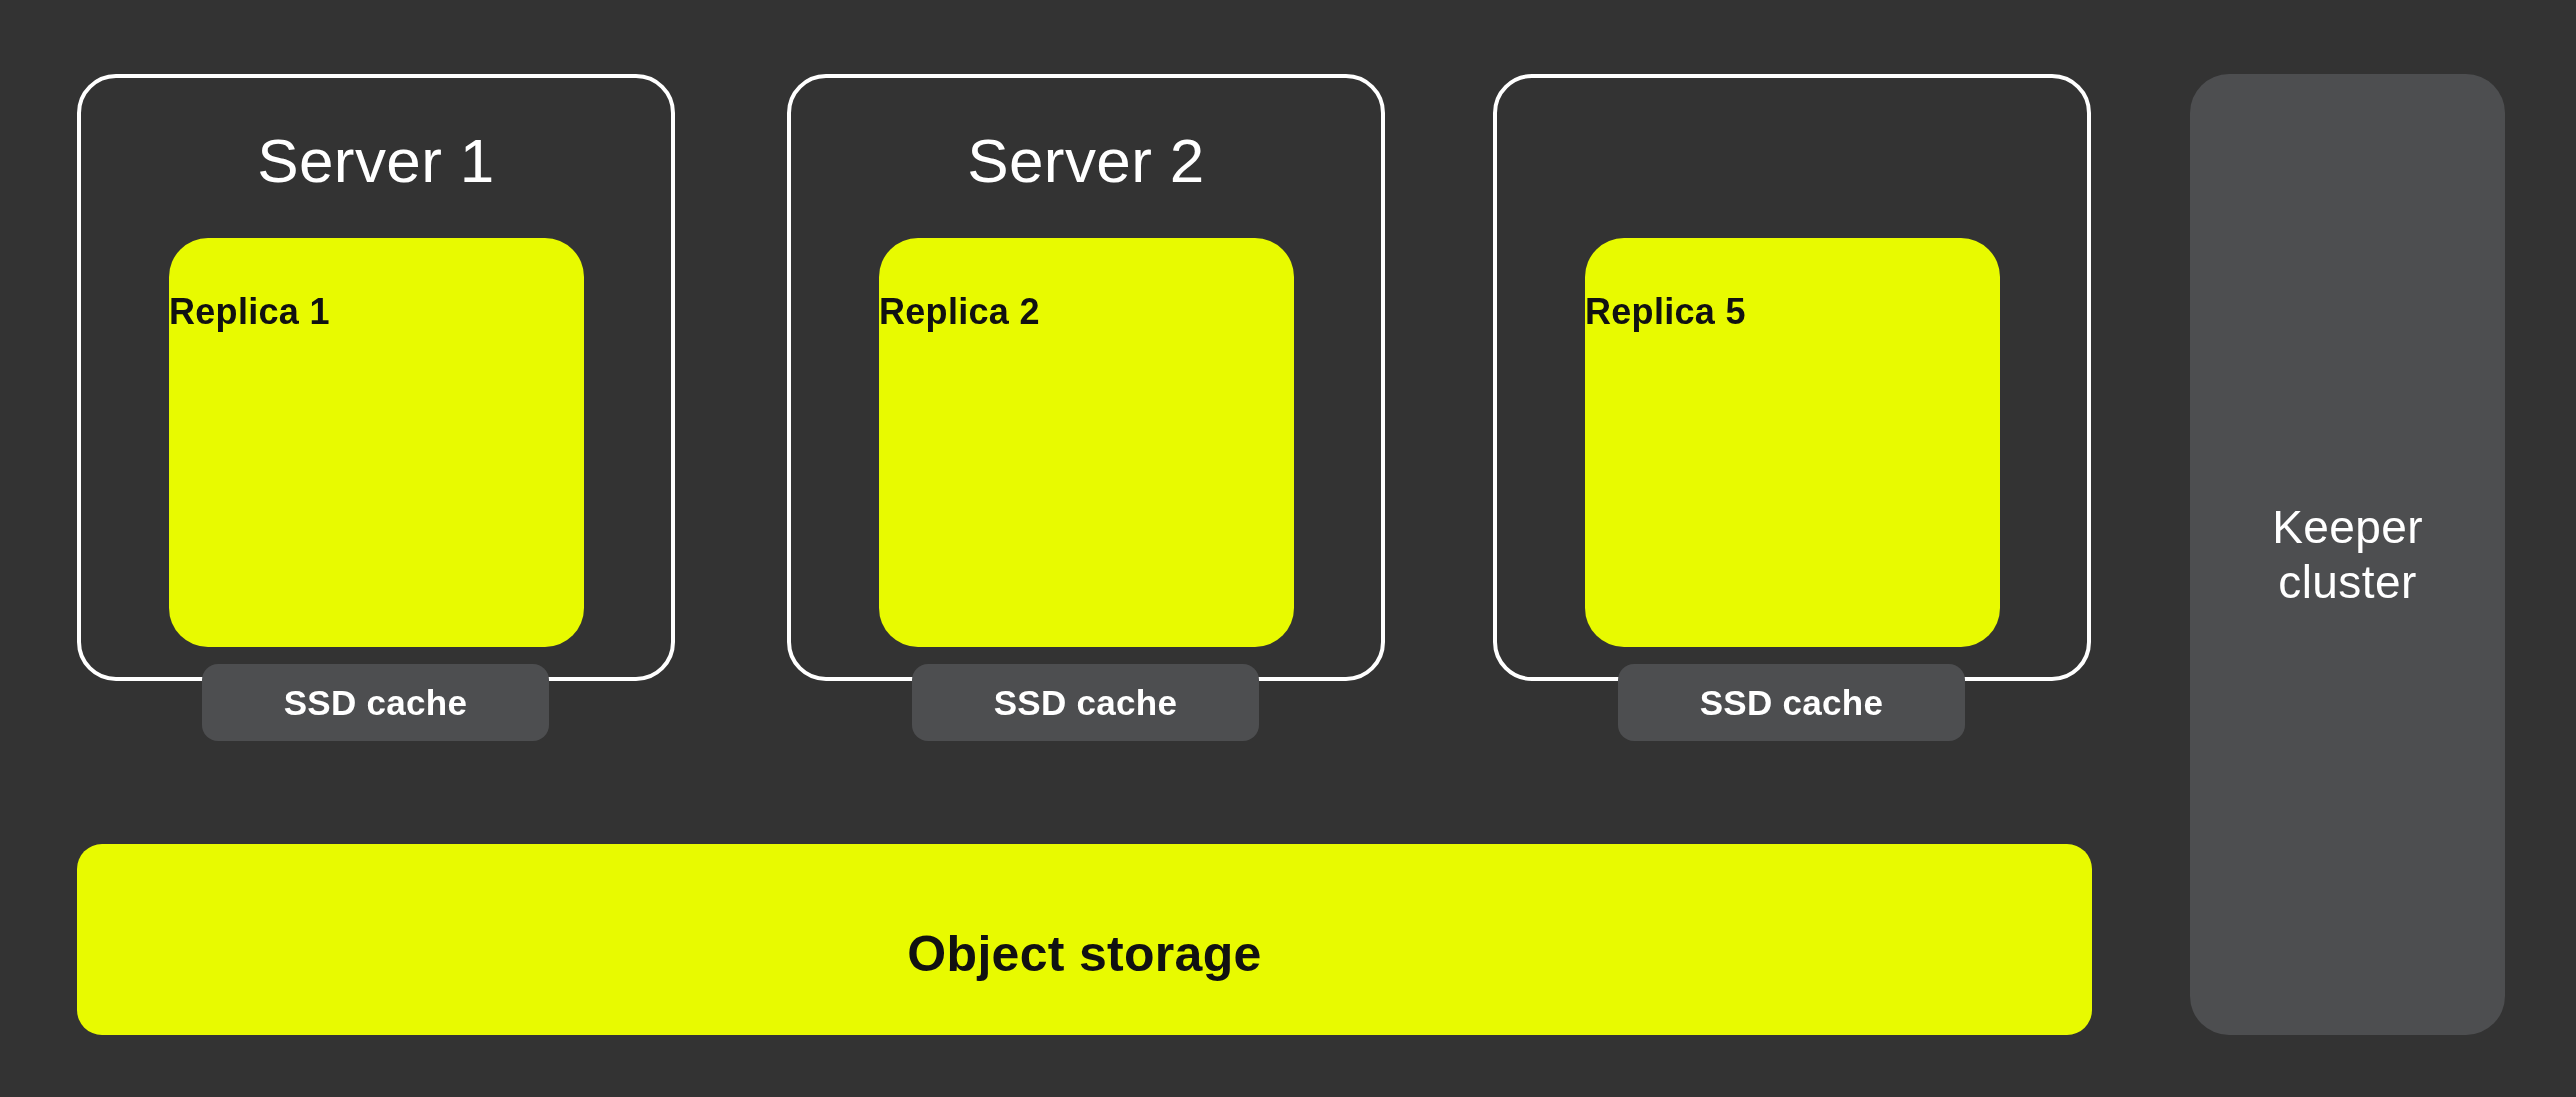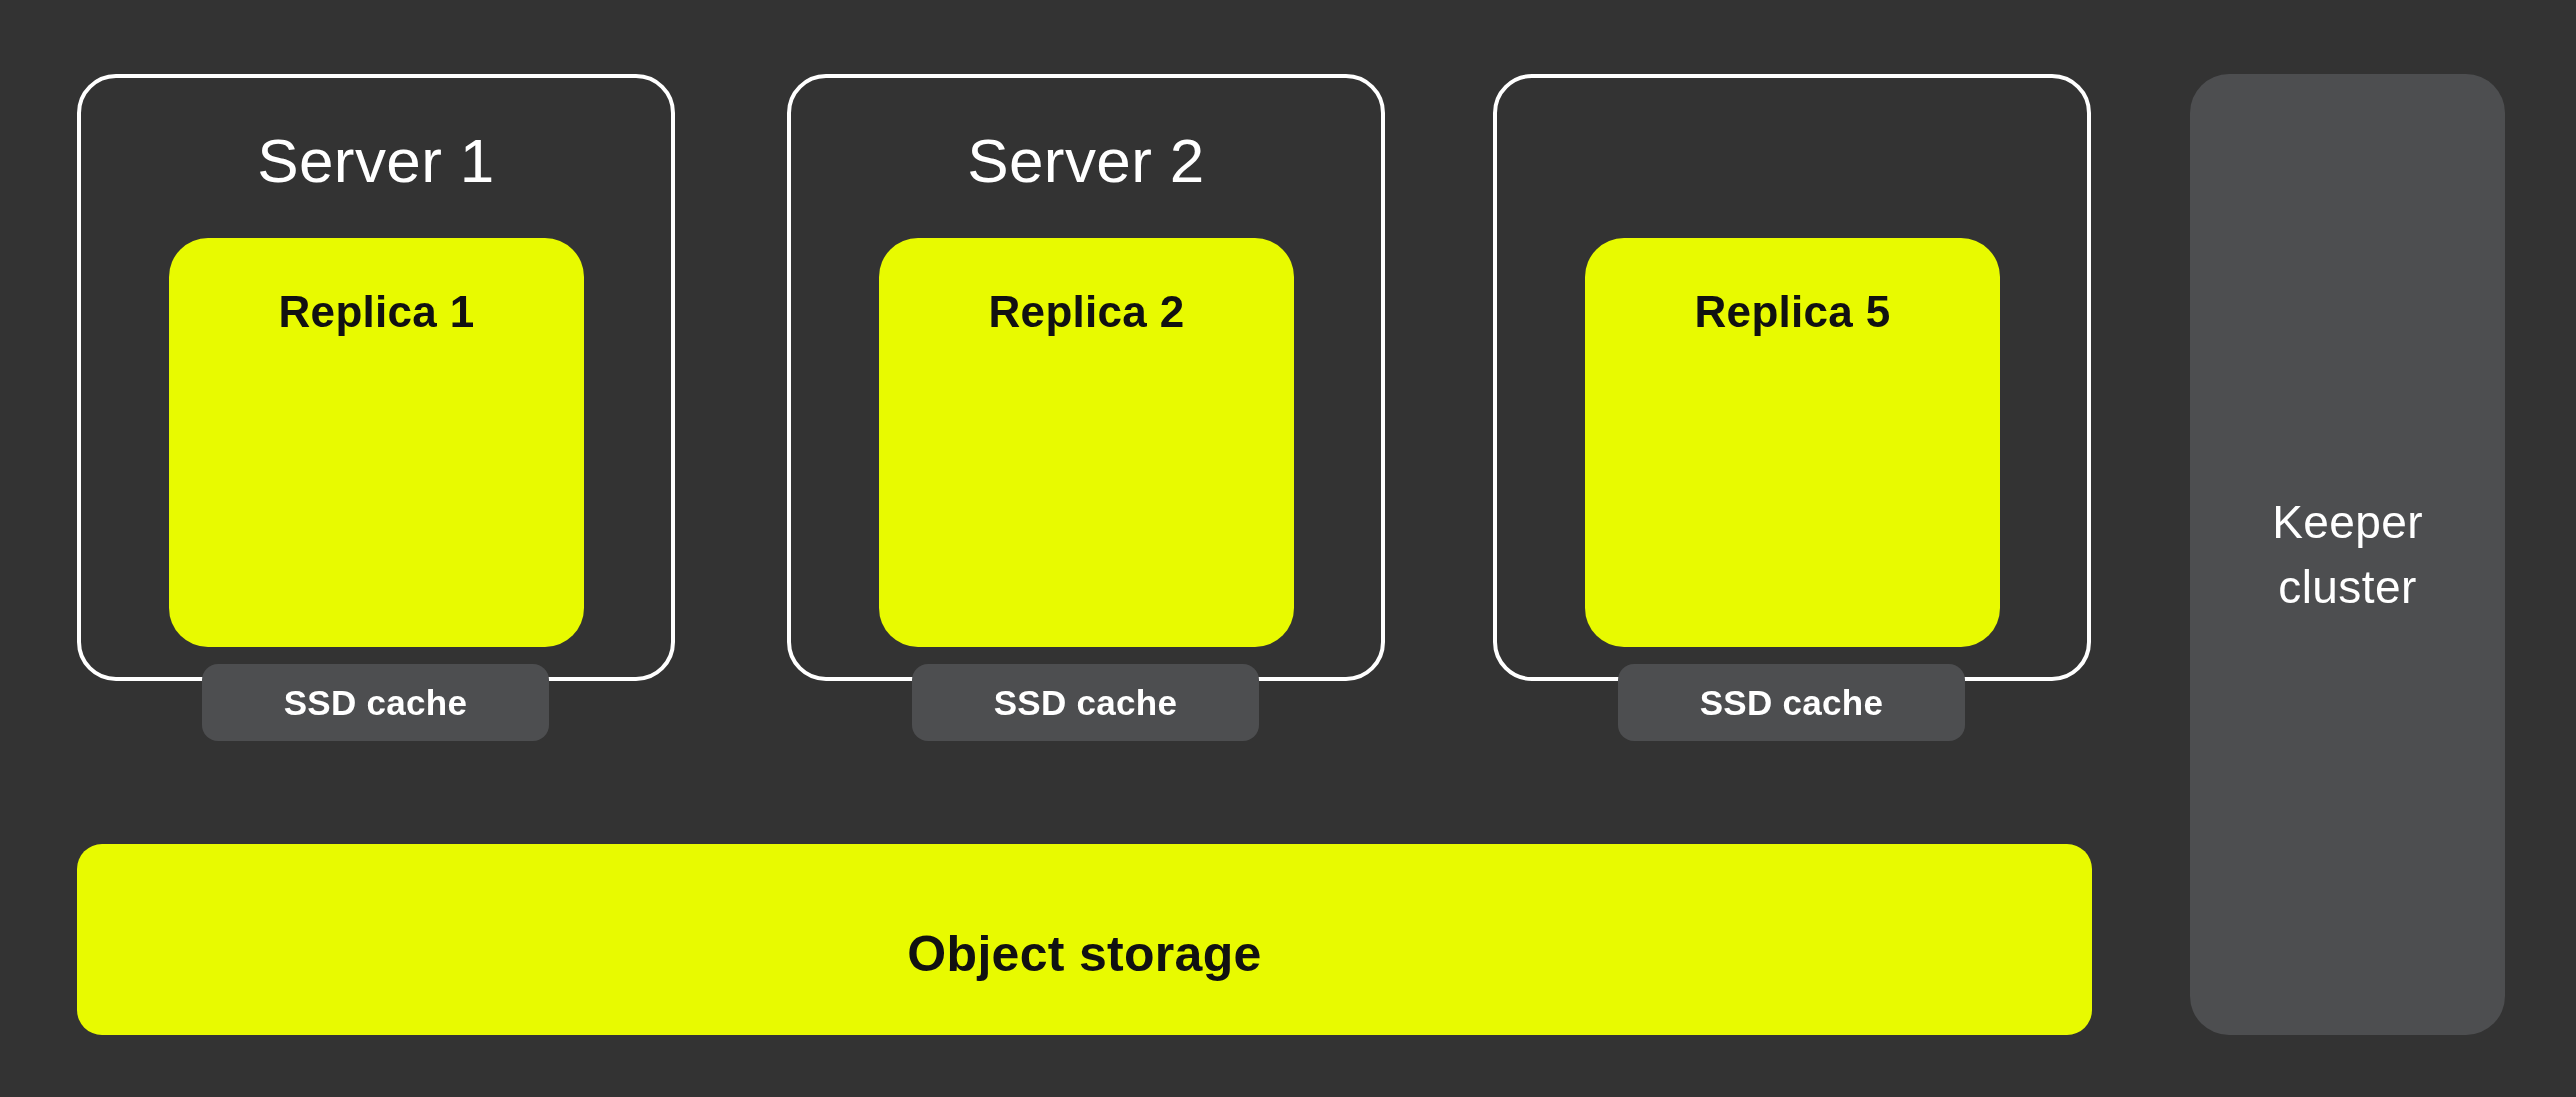--- a/index.html
+++ b/index.html
@@ -45,23 +45,23 @@
   .replica {
     position: absolute;
     left: 88px; top: 160px;
     width: 415px; height: 409px;
     background: var(--accent_yellow);
     border-radius: 39px;
   }
   .replica-label {
     position: absolute;
     top: 53px; left: 0; width: 100%;
-    text-align: center;
+    text-align: left;
     color: var(--text_dark);
-    font-size: 44px;
+    font-size: 36px;
     font-weight: 700;
     line-height: 42px;
     letter-spacing: 0.3px;
   }
   .ssd-badge {
     position: absolute;
     left: 121px; top: 562px;
     width: 347px; height: 77px;
     background: var(--panel_gray);
     border-radius: 16px;
@@ -100,21 +100,21 @@
     background: var(--panel_gray);
     border-radius: 39px;
     display: flex;
     align-items: center;
     justify-content: center;
   }
   .keeper-label {
     color: var(--text_light);
     font-size: 46px;
     font-weight: 500;
-    line-height: 65px;
+    line-height: 55px;
     text-align: center;
     max-width: 221px;
     letter-spacing: 0.4px;
   }
 </style>
 </head>
 <body>
 
 <div class="canvas">
 

